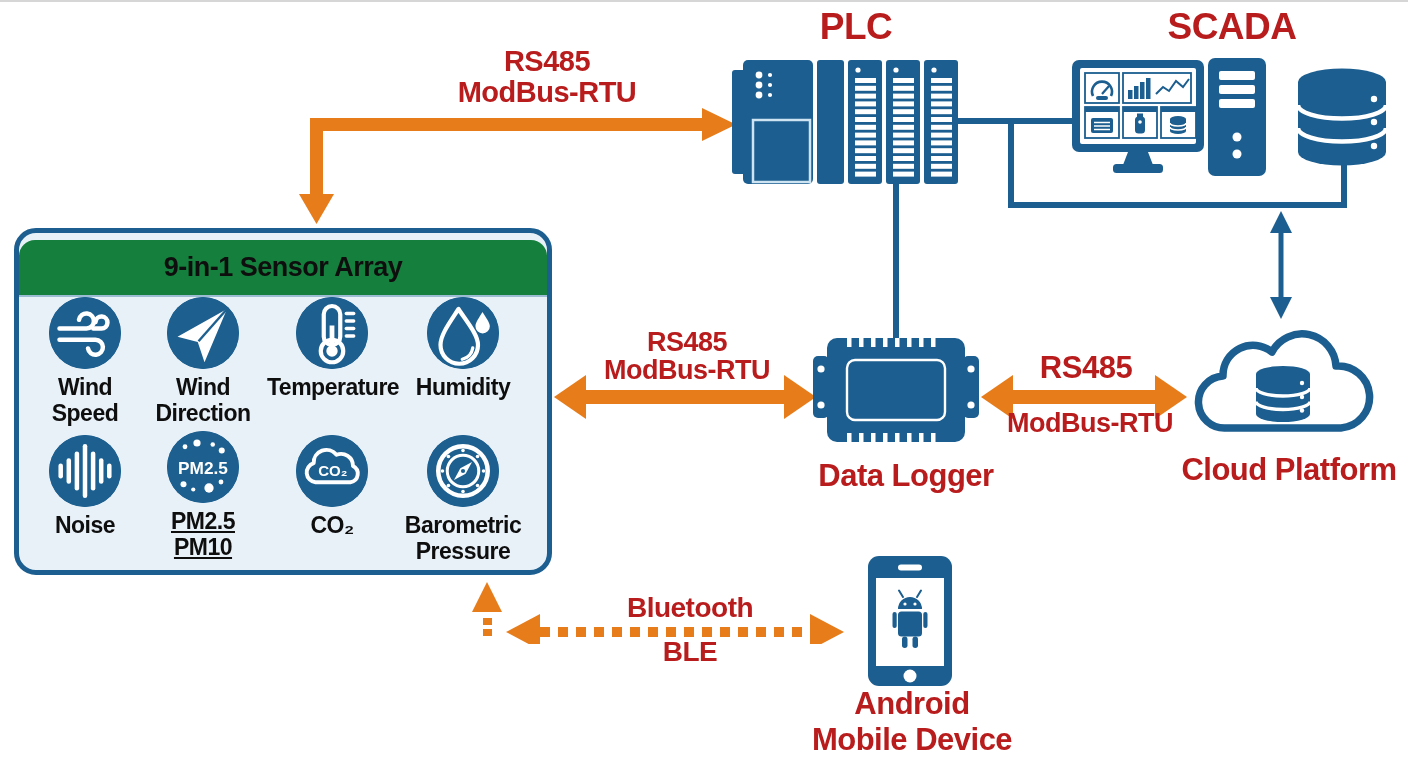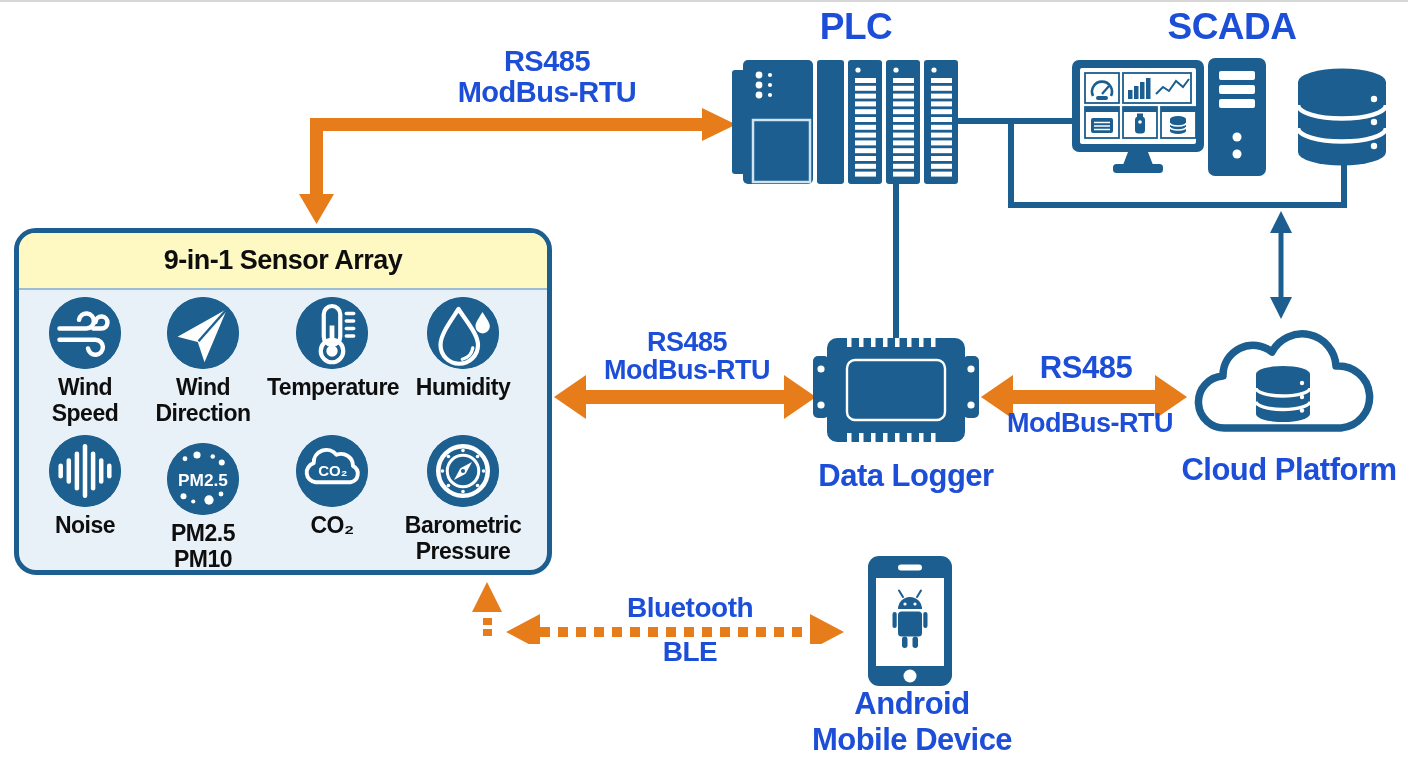--- a/index.html
+++ b/index.html
@@ -1,29 +1,29 @@
 <!DOCTYPE html>
 <html><head>
 <meta charset="utf-8">
 <style>
   html,body{margin:0;padding:0;background:#fff;}
   .canvas{position:relative;width:1408px;height:768px;background:#ffffff;overflow:hidden;
           font-family:"Liberation Sans",sans-serif;color:#0e0e0e;}
   .abs{position:absolute;}
-  .txt{position:absolute;font-weight:bold;text-align:center;letter-spacing:-0.5px;color:#1d4ed8;}
+  .txt{position:absolute;font-weight:bold;text-align:center;letter-spacing:-0.5px;color:#b91c1c;}
   .line{position:absolute;background:#1b5e8f;}
   .hairline{position:absolute;left:0;top:0;width:1408px;height:2px;background:#d6d6d6;}
 
   
   .sensor-box{position:absolute;left:14px;top:228px;width:538px;height:347px;
               box-sizing:border-box;border:5px solid #1b5e8f;border-radius:22px;
               background:#e9f1f8;}
-  .sensor-head{height:55px;background:#fef9c3;border-bottom:2px solid #9cbcd4;
+  .sensor-head{height:55px;background:#15803d;border-bottom:2px solid #9cbcd4;
                border-radius:16px 16px 0 0;display:flex;align-items:center;justify-content:center;
-               font-size:27px;font-weight:bold;letter-spacing:-0.5px;}
+               font-size:27px;font-weight:bold;letter-spacing:-0.5px;margin-top:7px;}
   .scell{position:absolute;width:130px;text-align:center;}
   .sicon{width:72px;height:72px;border-radius:50%;background:#1d6090;margin:0 auto;display:block;}
   .slabel{margin-top:5px;font-weight:bold;font-size:23px;line-height:26px;letter-spacing:-0.5px;}
 
   svg{display:block;}
   svg text{font-family:"Liberation Sans",sans-serif;}
 </style>
 </head>
 <body>
 
@@ -252,21 +252,21 @@
           <rect x="33.3" y="15.5" width="3" height="17" rx="1.5"></rect>
           <rect x="38.7" y="19" width="3" height="10" rx="1.5"></rect>
         </g>
       </svg>
       <div class="slabel">
         <div>Noise</div>
         <div></div>
       </div>
     </div>
 
-    <div class="scell" style="left:119px;top:210px;">
+    <div class="scell" style="left:119px;top:198px;text-decoration:underline;">
       <svg class="sicon" viewBox="0 0 48 48">
         <circle cx="24" cy="24" r="24" fill="#1d6090"></circle>
         <g fill="#fff">
           <circle cx="12" cy="10.5" r="1.6"></circle>
             <circle cx="20" cy="8" r="2.4"></circle>
             <circle cx="30.5" cy="9" r="1.5"></circle>
           <circle cx="36.5" cy="13" r="2"></circle>
             <circle cx="11" cy="35.5" r="2"></circle>
             <circle cx="17.5" cy="39" r="1.4"></circle>
           <circle cx="28" cy="38" r="3.1"></circle>

